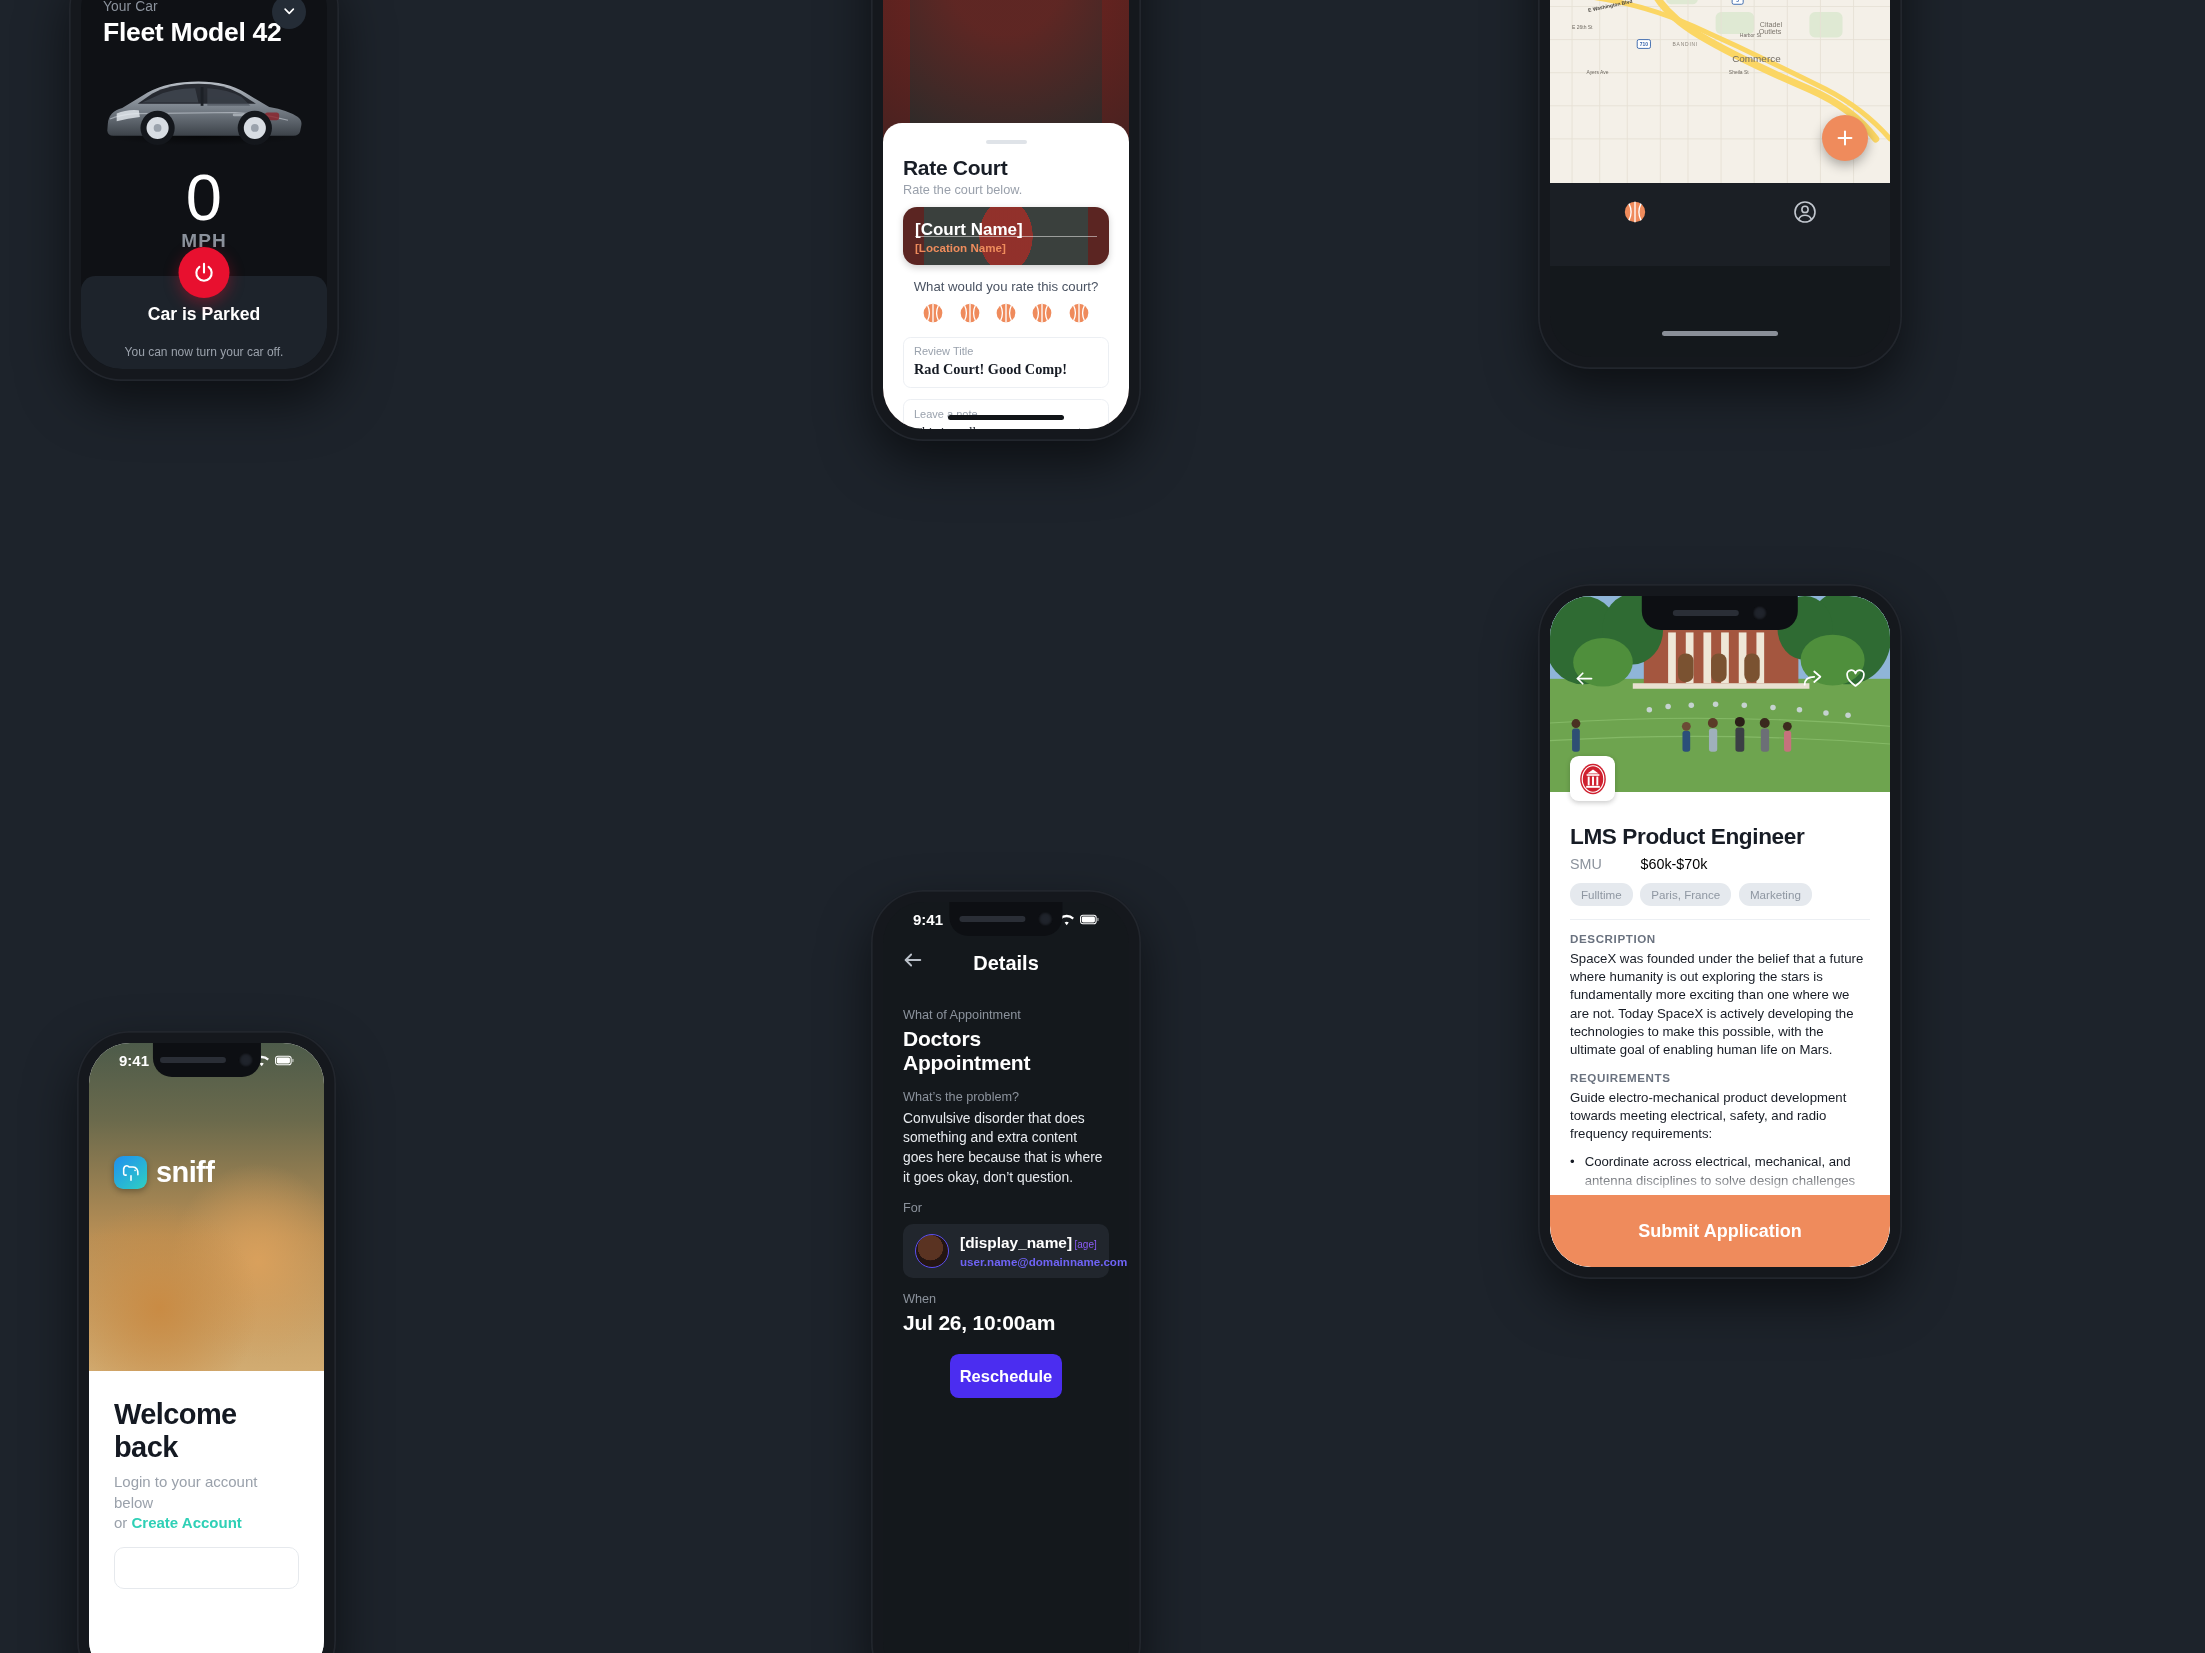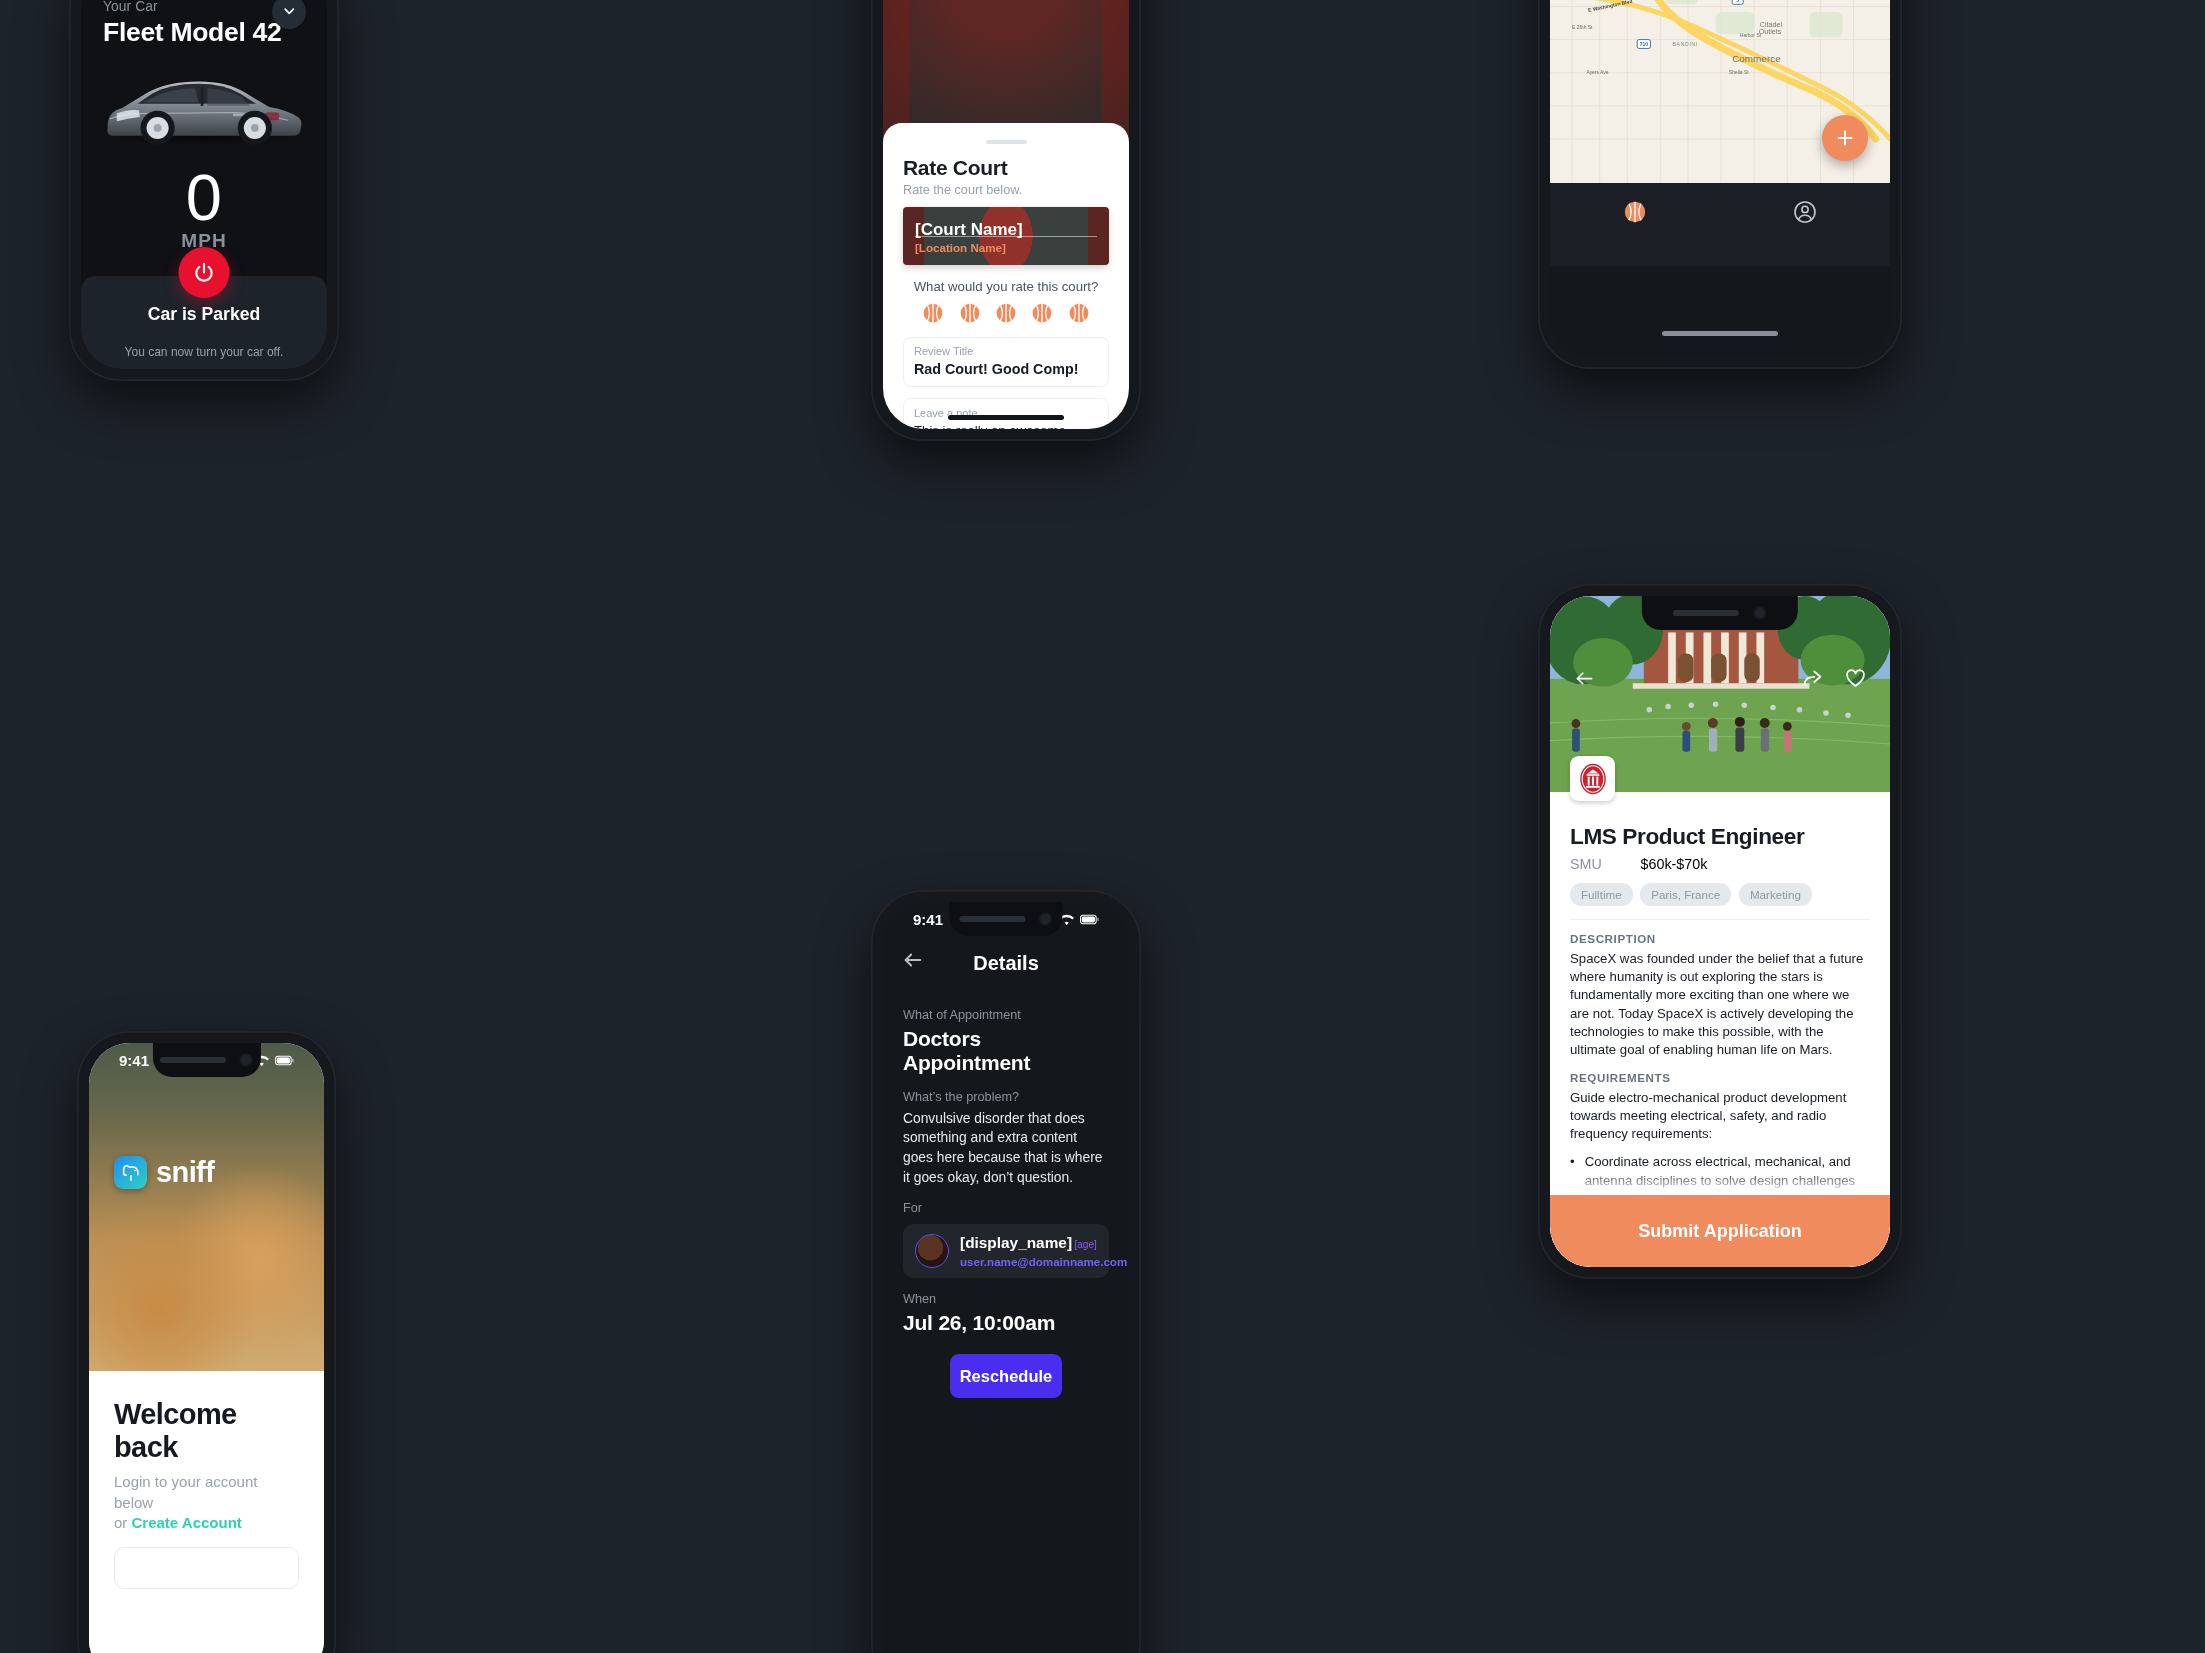--- a/index.html
+++ b/index.html
@@ -126,38 +126,38 @@
   }
   .sheet {
     position: absolute; left: 0; right: 0; bottom: 0; height: 306px;
     background: #fff; border-top-left-radius: 19px; border-top-right-radius: 19px;
     padding: 16.5px 20px 0 20px;
   }
   .grabber { width: 41px; height: 4.4px; border-radius: 2.8px; background: #dfe3e8; margin: 0 auto 12px auto; }
   .sheet-h1 { color: #181d26; font-size: 21px; font-weight: bold; letter-spacing: -0.3px; }
   .sheet-sub { color: #99a0ab; font-size: 12.7px; margin-top: 2.8px; }
   .court-card {
-    margin-top: 10px; height: 58px; border-radius: 4px; overflow: hidden;
+    margin-top: 10px; height: 58px; border-radius: 14px; overflow: hidden;
     position: relative; box-shadow: 0 2.8px 7.7px rgba(0,0,0,.18);
     background:
       radial-gradient(ellipse 13% 62% at 50% 50%, rgba(150,48,42,.95) 0 99%, rgba(0,0,0,0) 100%),
       linear-gradient(90deg,#5b2522 0 10%, #3a403d 10% 90%, #5b2522 90% 100%);
   }
   .court-card::after {
     content:""; position:absolute; left:6%; right:6%; top:50%; height:1.1px; background: rgba(235,235,235,.55);
   }
   .court-card .cname { position: absolute; left: 12px; top: 13.2px; color: #fff; font-size: 17px; font-weight: bold; z-index: 3; }
   .court-card .cloc { position: absolute; left: 12px; top: 34px; color: #ef8c5c; font-size: 11.6px; font-weight: bold; z-index: 3; }
   .rate-q { text-align: center; color: #4a5362; font-size: 13.2px; margin-top: 14.3px; }
   .balls { display: flex; justify-content: center; gap: 14.3px; margin-top: 7.7px; }
   .field {
     margin-top: 11px; border: 1.1px solid #eceff3; border-radius: 7.7px; padding: 7.7px 10px 8.8px 10px;
   }
   .field .ph { color: #9aa2ad; font-size: 11px; }
-  .field .val { color: #161b24; font-size: 14.3px; font-weight: bold; margin-top: 3.9px; }
+  .field .val { color: #161b24; font-size: 14.3px; font-weight: bold; margin-top: 3.9px; font-family: Liberation Serif, serif; }
   .field.note { height: 73px; }
   .field.note .val { font-weight: normal; font-size: 13.2px; }
 
   
   #phone-details { left: 871px; top: 890px; width: 270px; height: 805px; }
   #phone-details .screen { background: #14181c; }
   .det-nav { position: relative; margin-top: 43px; height: 36px; display: flex; align-items: center; justify-content: center; }
   .det-back { position: absolute; left: 19px; top: 4.4px; }
   .det-title { color: #fff; font-size: 20px; font-weight: bold; }
   .det-body { padding: 13.2px 20px 0 20px; }

